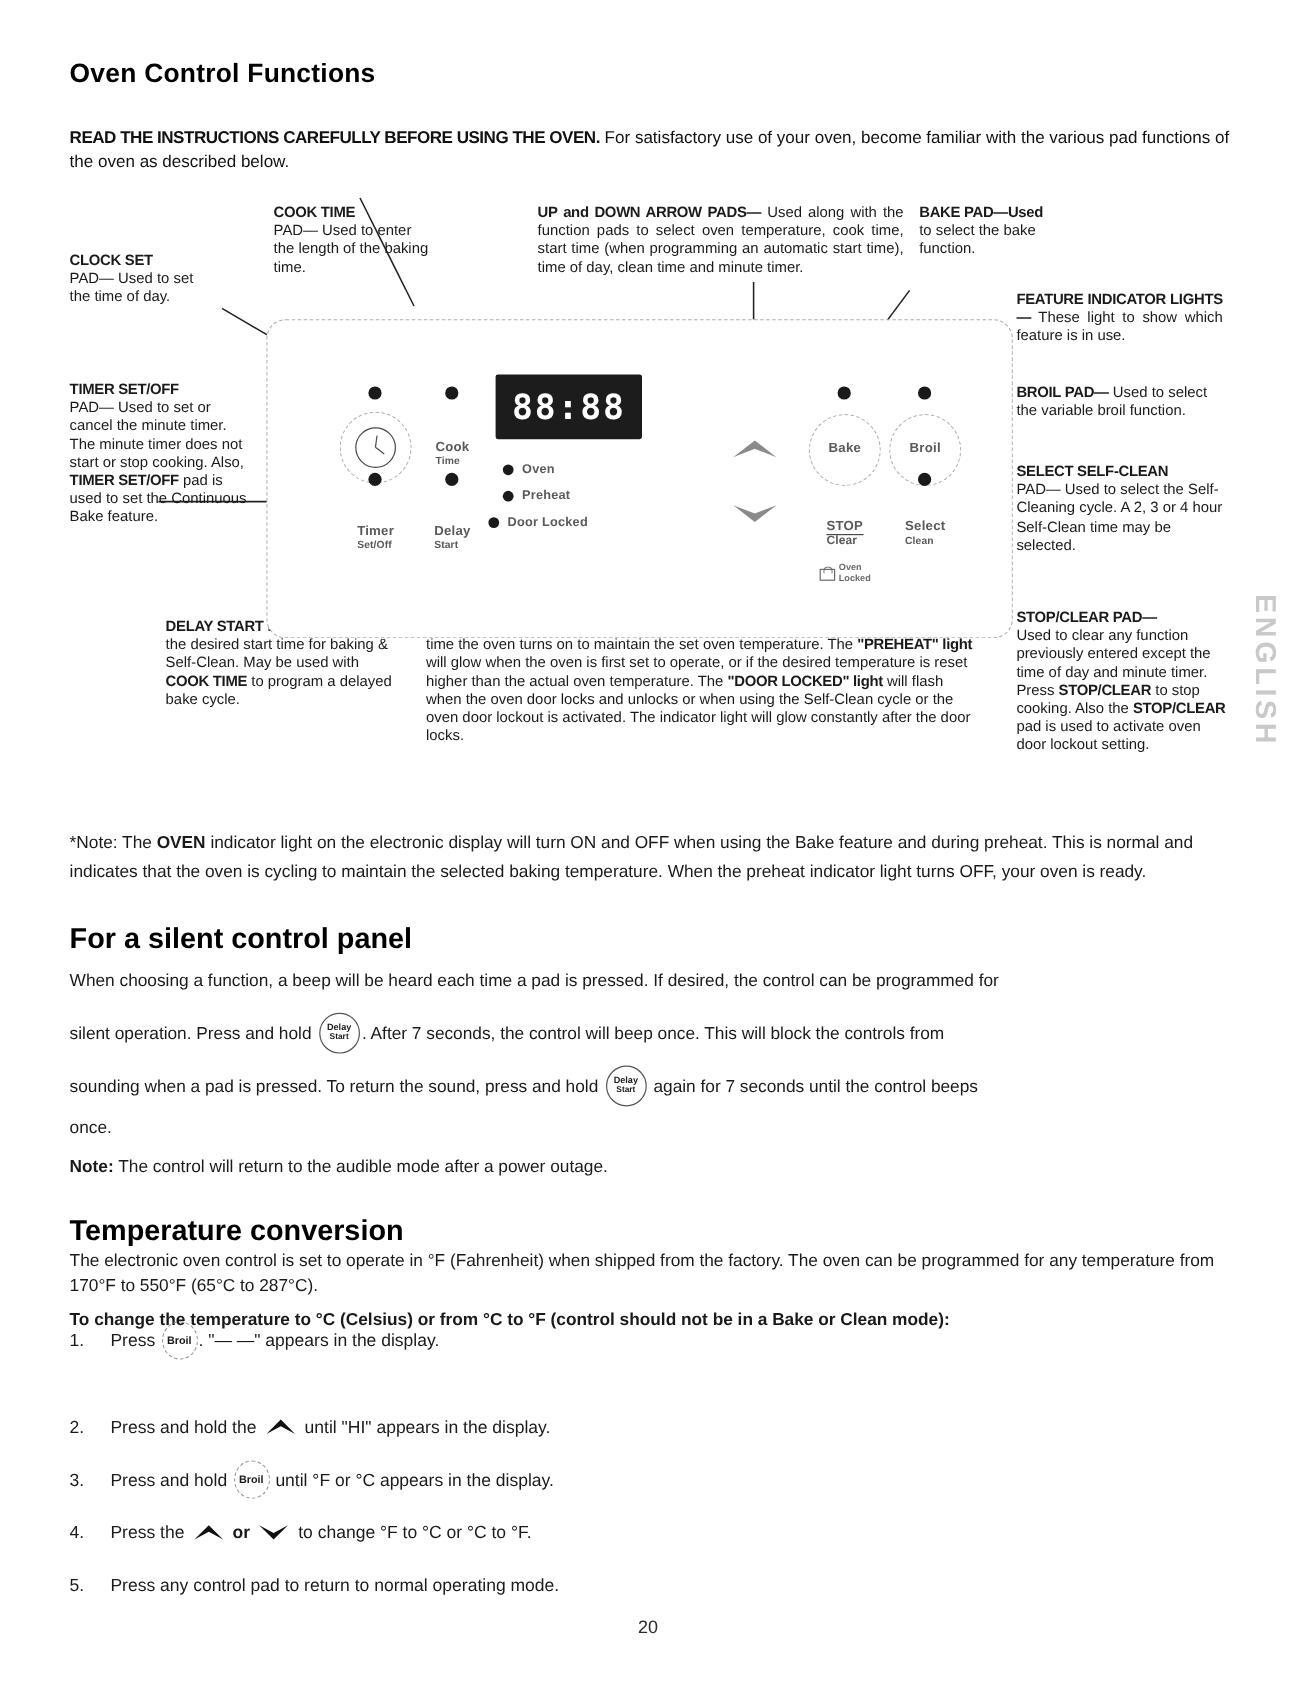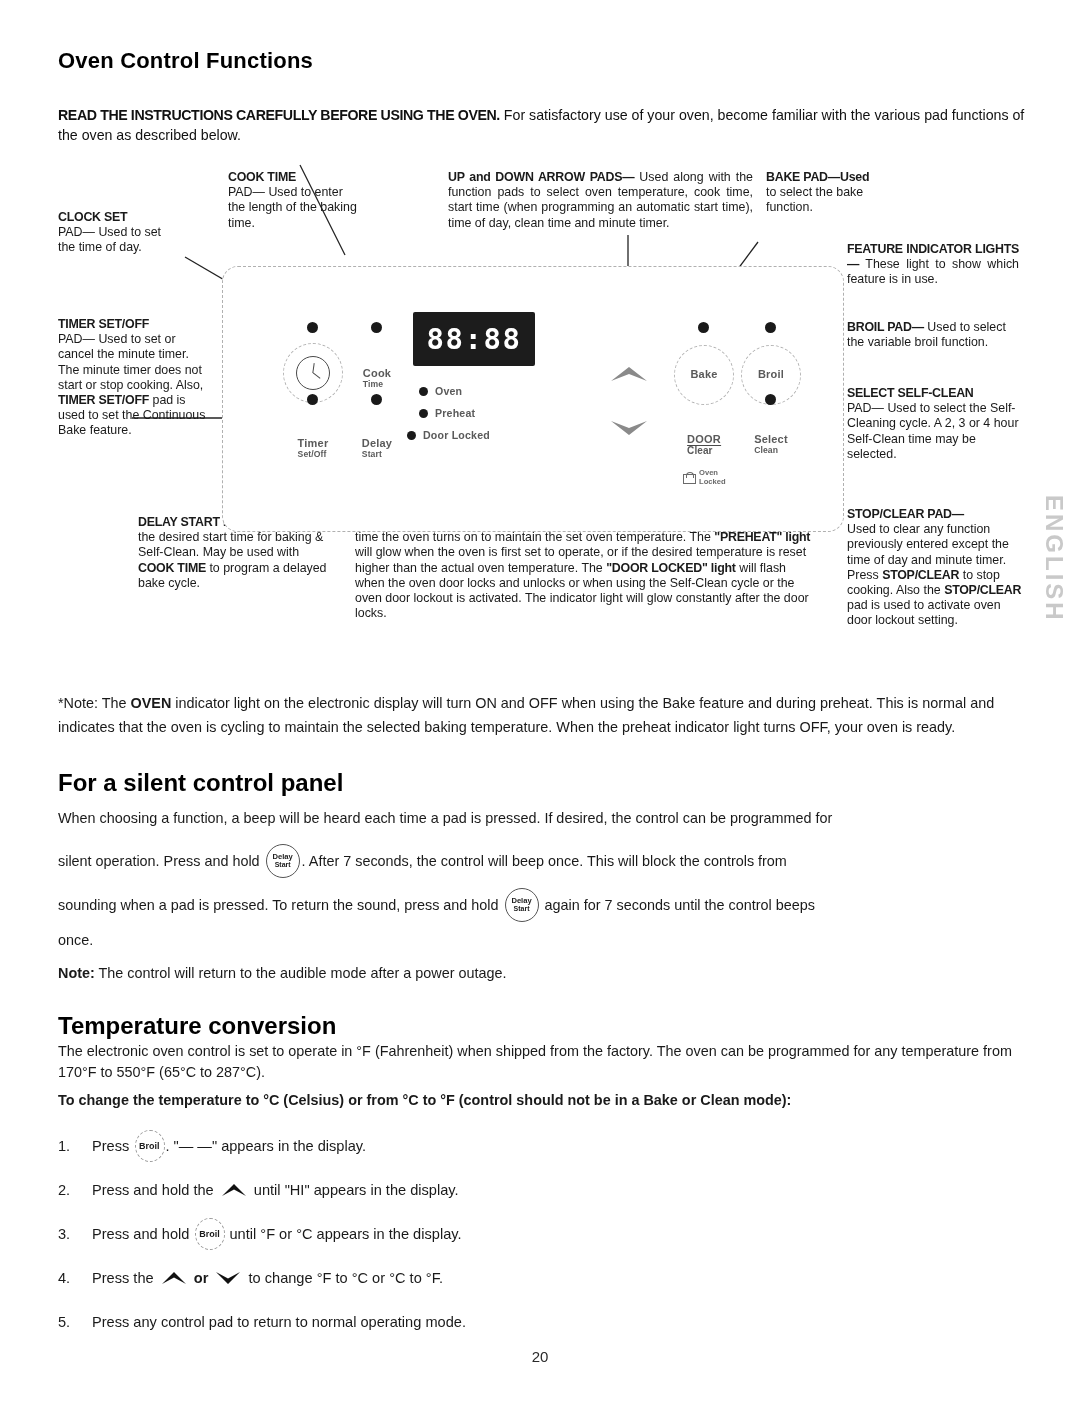--- a/index.html
+++ b/index.html
@@ -485,21 +485,21 @@
 
       <div class="pad-dot" style="left:542px; top:55px;"></div>
       <div class="pad-circle" style="left:548px; top:108px;"></div>
       <div class="pad-label" style="left:548px; top:101px;">
         <span>Broil</span>
       </div>
 
       <div class="pad-dot" style="left:542px; top:127px;"></div>
 
       <div class="pad-label" style="left:481px; top:166px;">
-        <span style="border-bottom:1.4px solid #4a4a4a;">DOOR</span>
+        <span style="border-bottom:1.4px solid #4a4a4a;">STOP</span>
         <span class="sub" style="font-size:10px;">Clear</span>
       </div>
 
       <div class="pad-label" style="left:548px; top:166px;">
         <span>Select</span>
         <span class="sub">Clean</span>
       </div>
 
       <div id="lockout-mark" style="left:460px; top:202px;">
         <span id="lockout-icon">
@@ -552,21 +552,21 @@
   </div>
 
   <div class="section-heading" style="top:1012px;">Temperature conversion</div>
 
   <div class="body-text" style="top:1041px; width:975px;">The electronic oven control is set to operate in °F (Fahrenheit) when shipped from the factory. The oven can be programmed for any temperature from 170°F to 550°F (65°C to 287°C).</div>
 
   <div class="body-text" style="top:1090px; width:975px;">
     <b>To change the temperature to °C (Celsius) or from °C to °F (control should not be in a Bake or Clean mode):</b>
   </div>
 
-  <div class="num-item" style="top:1133px;">
+  <div class="num-item" style="top:1105px;">
     <span class="n">1.</span><span>Press</span>
     <span class="inline-pad-sm">
       <span class="ring"></span>
       <span class="t">Broil</span>
     </span><span>. "— —" appears in the display.</span>
   </div>
 
   <div class="num-item" style="top:1177px;">
     <span class="n">2.</span><span>Press and hold the</span>
     <svg class="inline-chev" viewBox="0 0 26 14">

